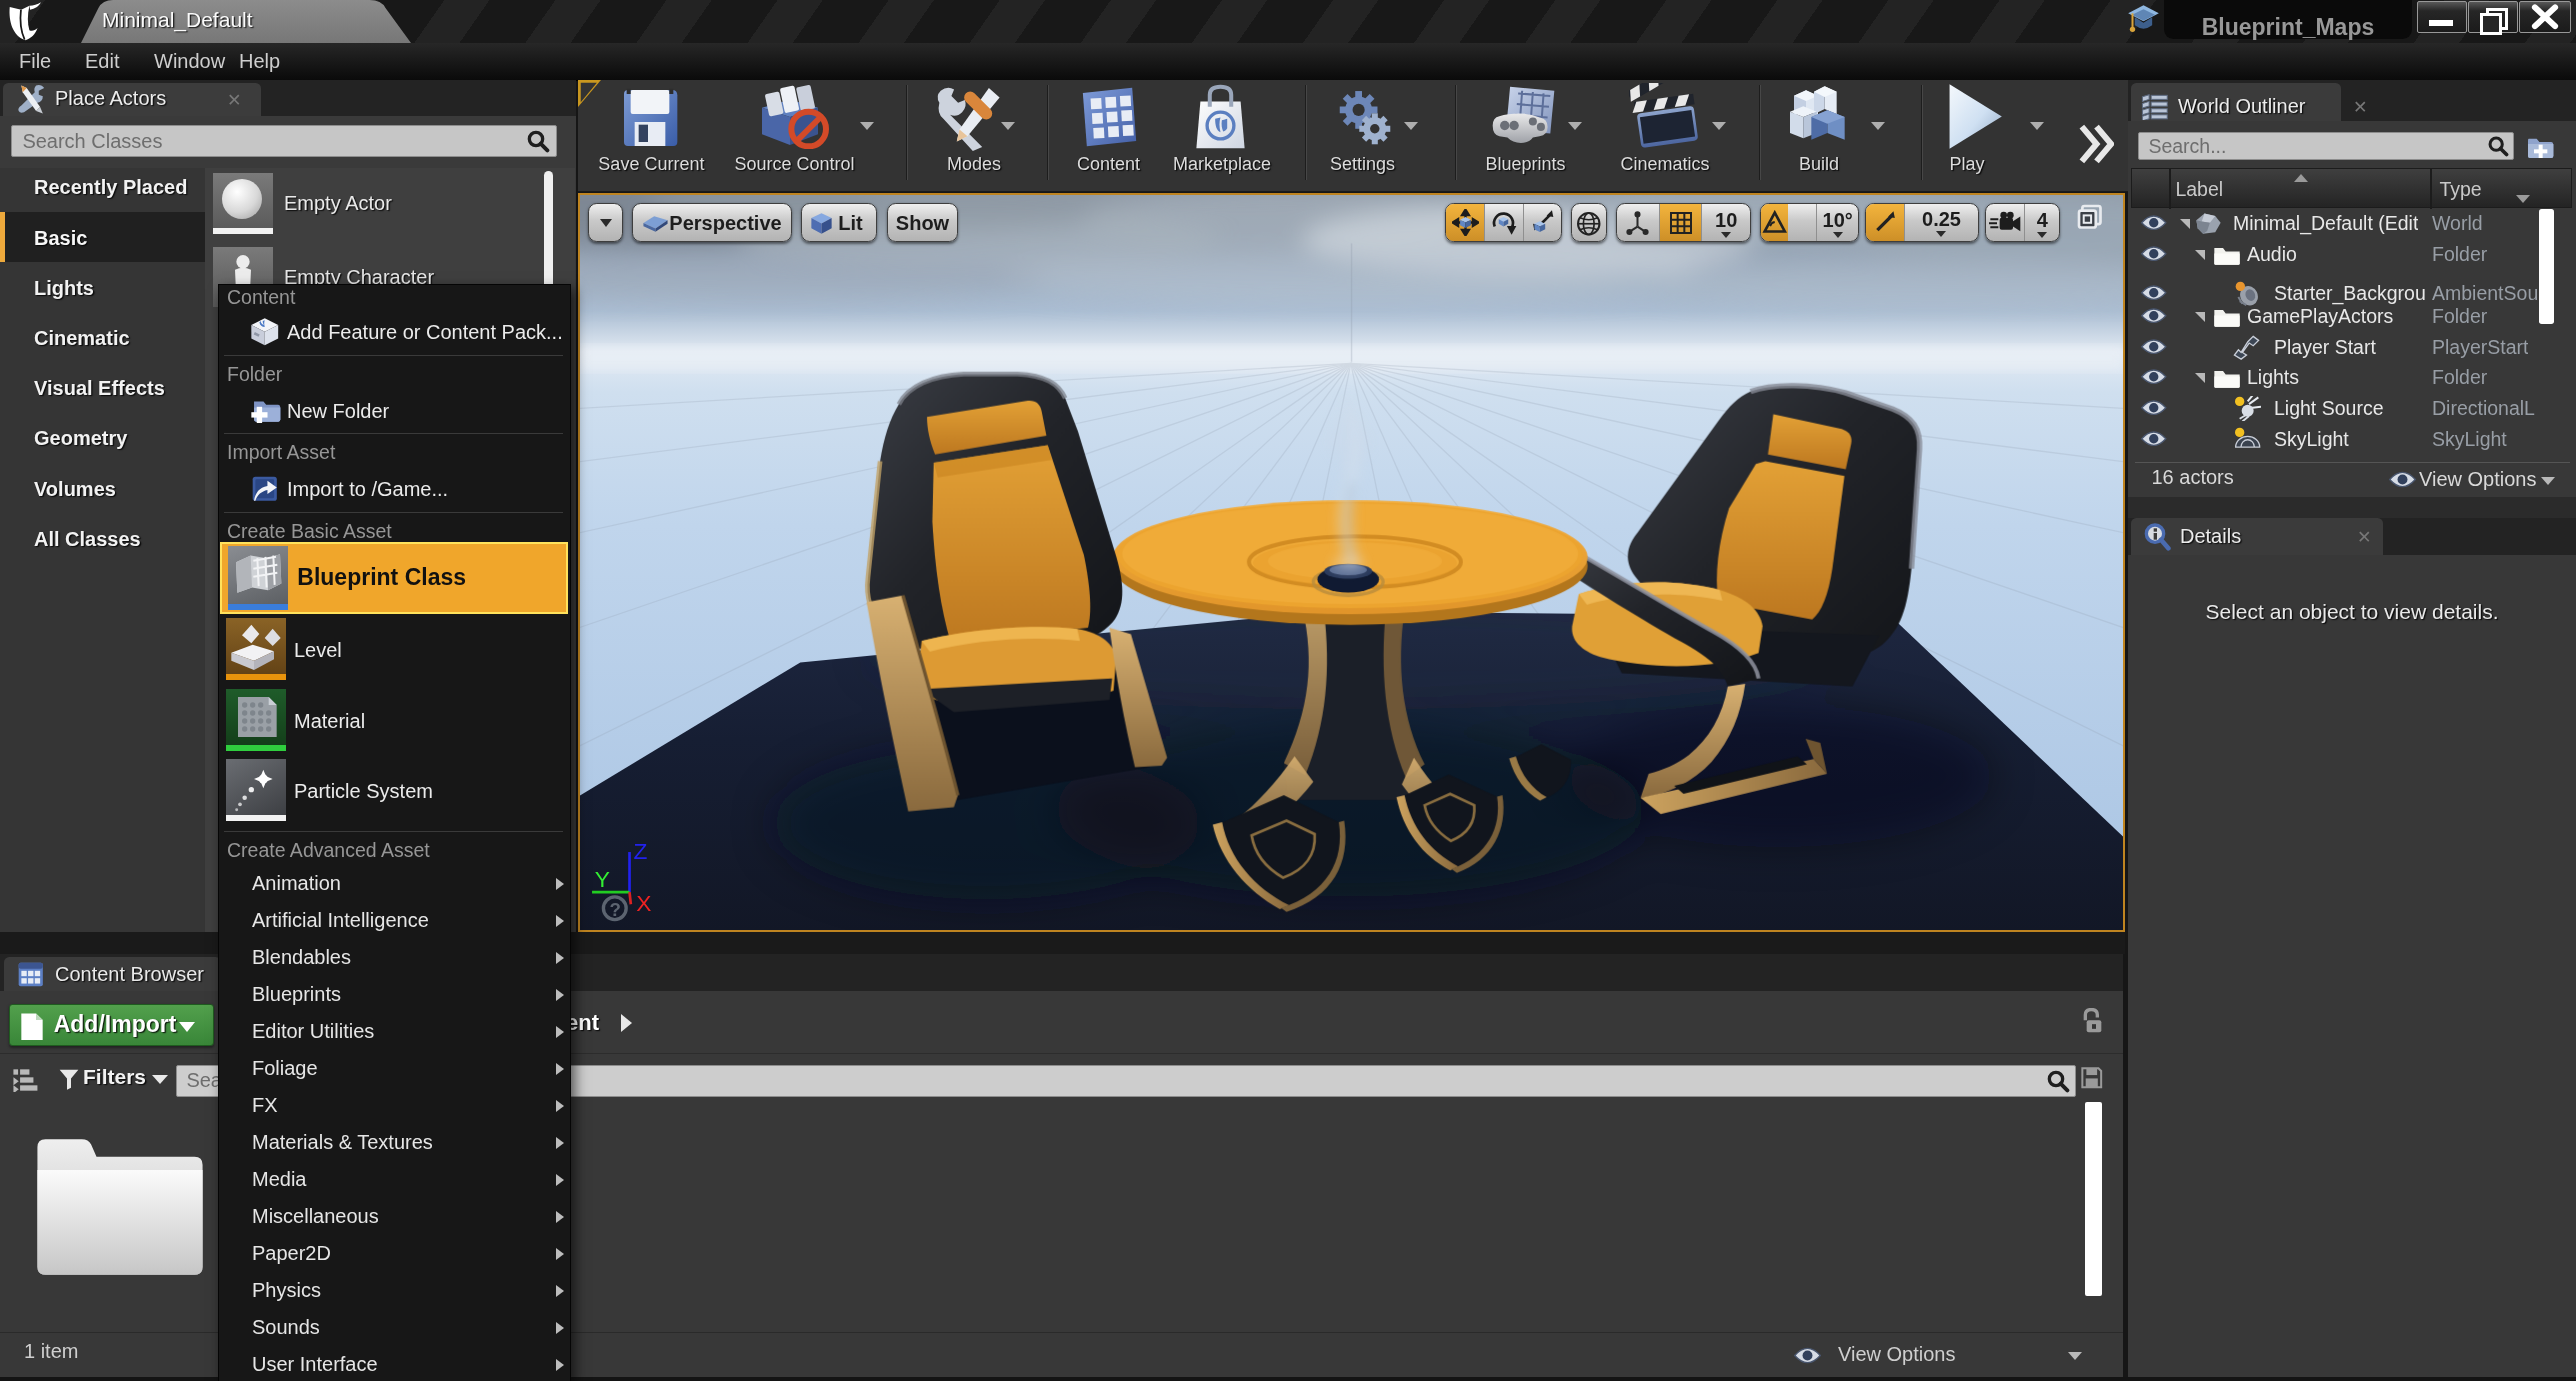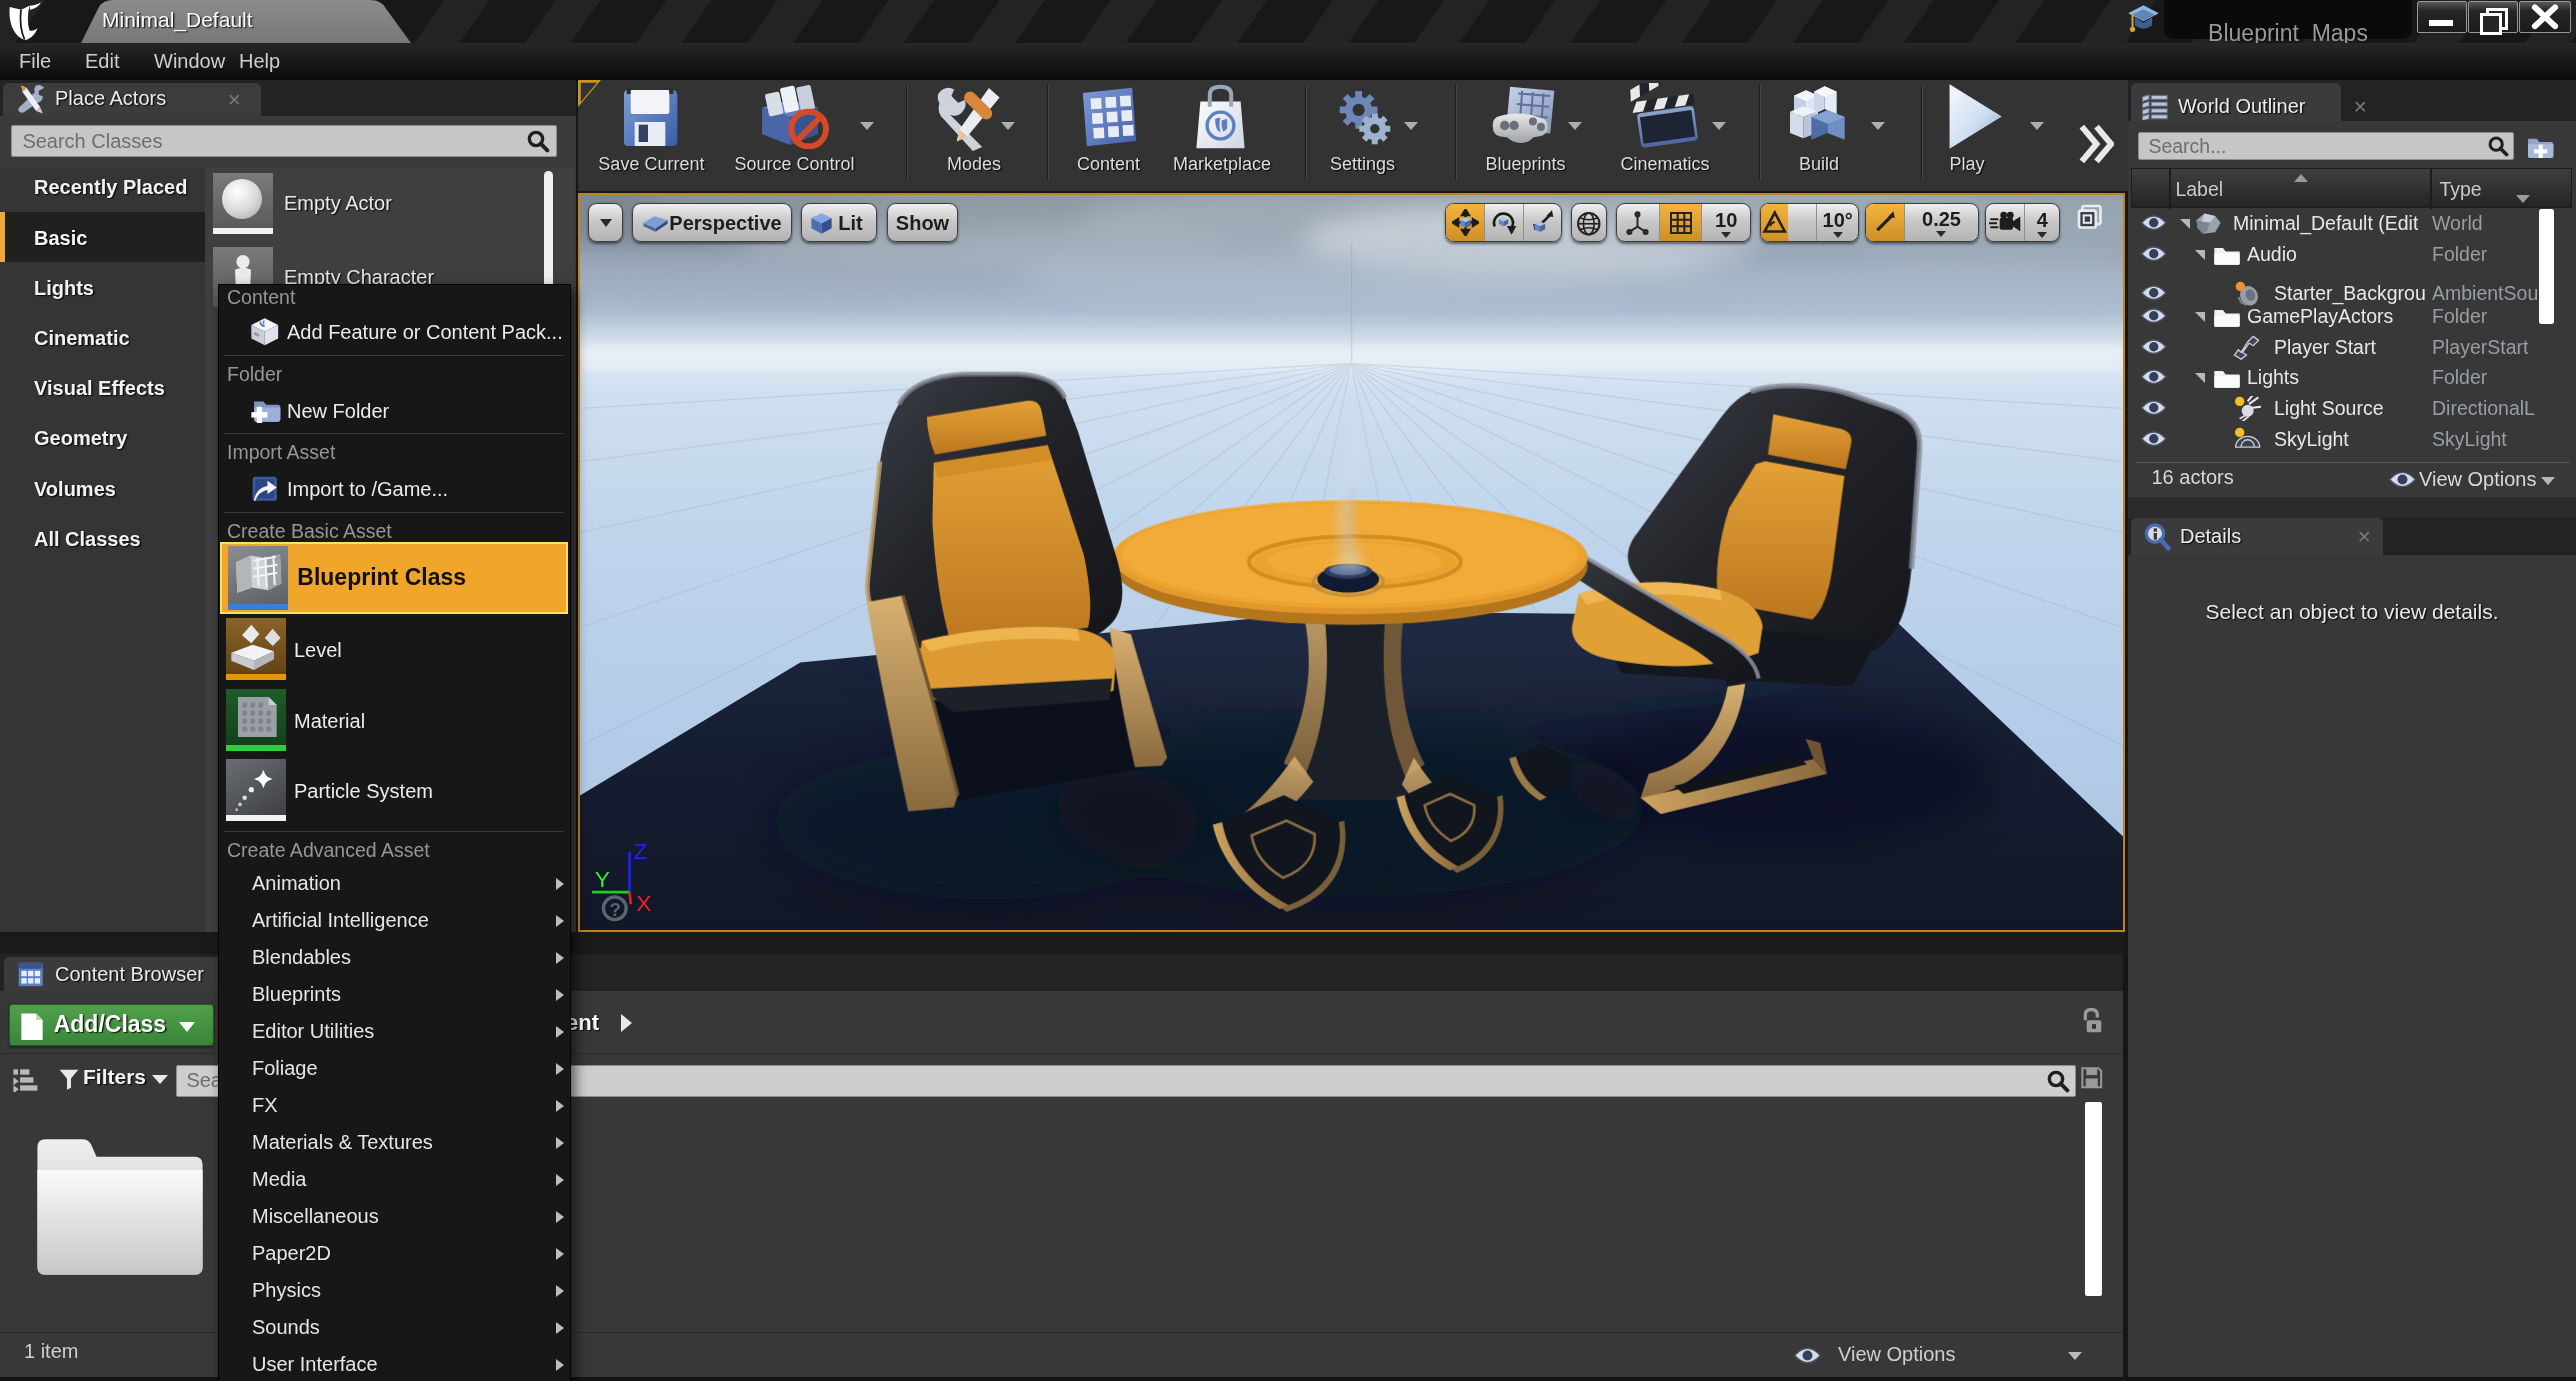--- a/index.html
+++ b/index.html
@@ -51,21 +51,21 @@
 
 <svg class="abs" style="left:2128px;top:4px;" width="31" height="32" viewBox="0 0 46 48">
   <polygon points="23,2 46,14 23,26 0,14" fill="#8fb7e0"></polygon>
   <polygon points="23,8 40,16 23,25 6,16" fill="#5f86b5"></polygon>
   <path d="M10 20 L10 32 Q23 42 36 32 L36 20 L23 28 Z" fill="#3d5f8c"></path>
   <rect x="5" y="14" width="3" height="22" fill="#d9a43a"></rect>
   <circle cx="6.5" cy="38" r="4" fill="#d9a43a"></circle>
 </svg>
 
 <div class="abs" style="left:2164px;top:0;width:248px;height:39px;background:#0a0a0a;border-radius:0 0 9.4px 9.4px;"></div>
-<div class="abs" style="left:2164px;top:14px;width:248px;height:39px;line-height:38px;text-align:center;color:#989898;font-size:23px;">Blueprint_Maps</div>
+<div class="abs" style="left:2164px;top:8px;width:248px;height:39px;line-height:38px;text-align:center;color:#989898;font-size:23px;font-weight:bold;">Blueprint_Maps</div>
 
 <div class="abs" style="left:2417px;top:1.3px;width:50px;height:32px;background:linear-gradient(#585858,#262626 30%,#1b1b1b);border:1.3px solid #989898;border-radius:2px;box-sizing:border-box;">
   <div class="abs" style="left:11.4px;top:17.4px;width:24px;height:6.7px;background:#fff;"></div>
 </div>
 <div class="abs" style="left:2468px;top:1.3px;width:50px;height:32px;background:linear-gradient(#585858,#262626 30%,#1b1b1b);border:1.3px solid #989898;border-radius:2px;box-sizing:border-box;">
   <div class="abs" style="left:17.4px;top:5.4px;width:16px;height:16px;border:3.4px solid #fff;"></div>
   <div class="abs" style="left:10.7px;top:10.7px;width:16px;height:16px;border:3.4px solid #fff;background:#262626;"></div>
   <div class="abs" style="left:15.4px;top:15.4px;width:6.7px;height:6.7px;background:#262626;"></div>
 </div>
 <div class="abs" style="left:2519px;top:1.3px;width:52px;height:32px;background:linear-gradient(#585858,#262626 30%,#1b1b1b);border:1.3px solid #989898;border-radius:2px;box-sizing:border-box;">
@@ -889,21 +889,21 @@
         <rect x="25" y="24" width="8" height="8"></rect>
     </g>
   </svg>
   <div class="abs ts" style="left:55px;top:8.7px;font-size:20px;color:#e9e9e9;">Content Browser</div>
 
   <div class="abs" style="left:8.7px;top:50px;width:205px;height:42px;background:linear-gradient(#52a04c,#398638);border:0.7px solid #1f5c1f;border-radius:3.4px;box-sizing:border-box;box-shadow:0 1.3px 2.7px rgba(0,0,0,.4);">
     <svg style="position:absolute;left:10.7px;top:6.7px;" width="24" height="29.5" viewBox="0 0 36 44">
         <path d="M2 2 L24 2 L34 12 L34 42 L2 42 Z" fill="#fff"></path>
         <path d="M24 2 L24 12 L34 12 Z" fill="#bcd9bc"></path>
       </svg>
-    <span class="ts" style="position:absolute;left:44px;top:6px;font-size:23px;font-weight:bold;color:#fff;">Add/Class</span>
+    <span class="ts" style="position:absolute;left:44px;top:6px;font-size:23px;font-weight:bold;color:#fff;">Add/Import</span>
     <div style="position:absolute;left:169px;top:17.4px;width:0;height:0;border-left:8.7px solid transparent;border-right:8.7px solid transparent;border-top:10px solid #fff;"></div>
   </div>
 
   <div class="abs ts" style="left:566px;top:56px;font-size:22px;font-weight:bold;color:#fff;">ent</div>
   <div class="abs" style="left:621px;top:60px;width:0;height:0;border-top:9.4px solid transparent;border-bottom:9.4px solid transparent;border-left:11.4px solid #e8e8e8;"></div>
 
   <svg class="abs" style="left:2080px;top:54px;" width="24" height="27" viewBox="0 0 36 40">
       <path d="M8 18 L8 10 Q8 2 17 2 Q26 2 26 10 L26 14" fill="none" stroke="#9a9a9a" stroke-width="5"></path>
       <rect x="10" y="18" width="22" height="18" rx="3" fill="#9a9a9a"></rect>
       <rect x="18" y="24" width="6" height="7" fill="#333"></rect>

